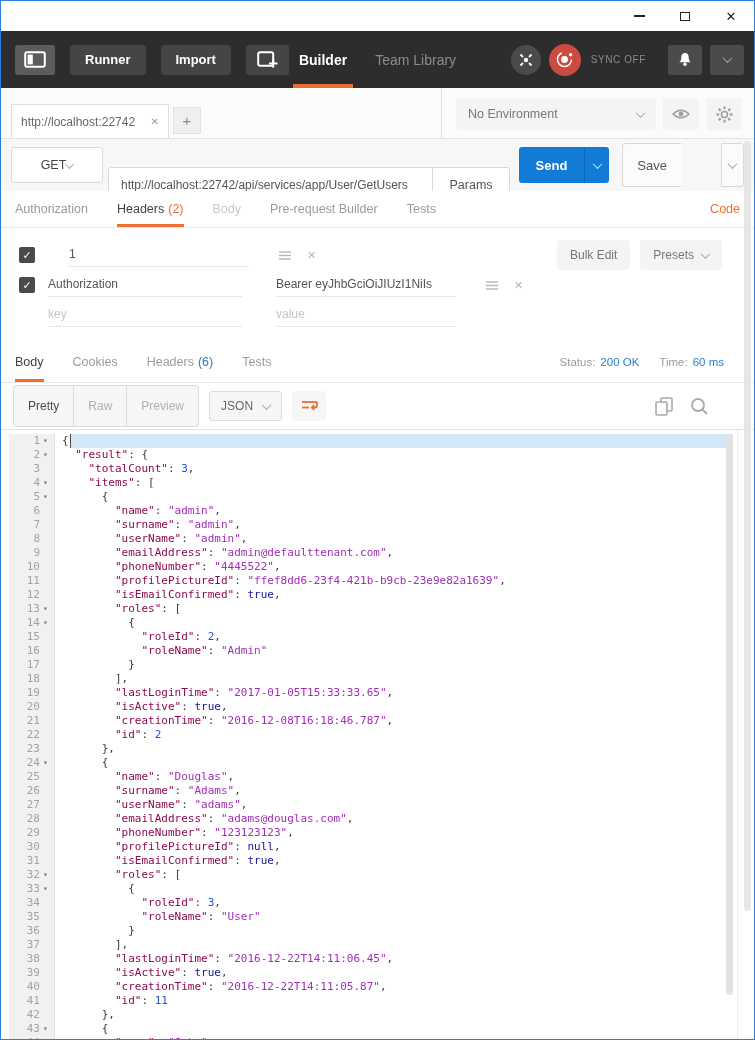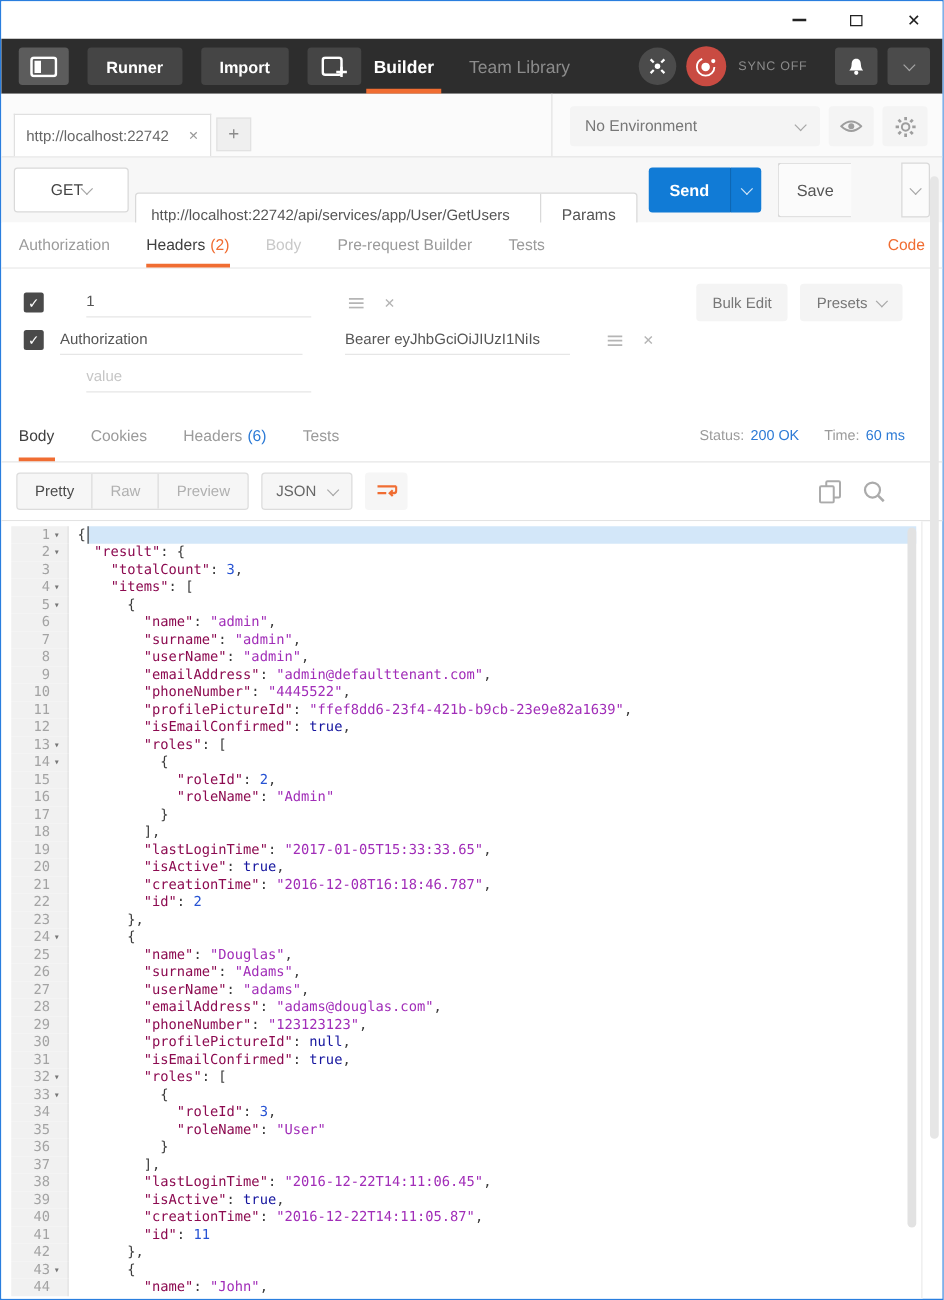--- a/index.html
+++ b/index.html
@@ -9,21 +9,21 @@
     width:755px;height:1040px;background:#fff;border:1px solid #2a7ede;
     display:flex;flex-direction:column;position:relative;overflow:hidden;
   }
   
   .titlebar{height:30px;background:#fff;display:flex;justify-content:flex-end;align-items:center;flex:0 0 auto;}
   .wc{width:46px;height:100%;display:flex;align-items:center;justify-content:center;color:#222;}
   .wc-min span{display:block;width:11px;height:1.5px;background:#222;}
   .wc-max span{display:block;width:10px;height:9px;border:1.4px solid #222;}
   .wc-close{font-size:13px;color:#222;}
   
-  .toolbar{height:44px;background:#2d2d2d;position:relative;display:flex;align-items:center;padding-left:14px;flex:0 0 auto;}
+  .toolbar{height:57px;background:#2d2d2d;position:relative;display:flex;align-items:center;padding-left:14px;flex:0 0 auto;}
   .tb-btn{height:30px;border-radius:3px;background:#454545;color:#fff;font-size:13px;font-weight:bold;
     display:flex;align-items:center;justify-content:center;padding:0 15px;margin-right:15px;}
   .tb-icon-btn{padding:0 11px;}
   .tb-sidebar{background:#5c5c5c;padding:0 9px;}
   .tb-center{position:absolute;left:0;right:0;top:0;bottom:0;display:flex;justify-content:center;align-items:stretch;gap:28px;pointer-events:none;}
   .tb-tab{position:relative;display:flex;align-items:center;font-size:14px;color:#8c8c8c;pointer-events:auto;}
   .tb-tab.active{color:#fff;font-weight:bold;}
   .tb-tab.active::after{content:"";position:absolute;left:-6px;right:-6px;bottom:0;height:4px;background:#f06d32;}
   .tb-right{position:absolute;right:10px;top:0;bottom:0;display:flex;align-items:center;gap:8px;}
   .circle-btn{width:30px;height:30px;border-radius:50%;background:#4b4b4b;display:flex;align-items:center;justify-content:center;}
@@ -80,21 +80,21 @@
   .kv-actions{position:absolute;top:12px;right:32px;display:flex;gap:10px;}
   .kv-btn{height:30px;background:#f4f4f4;border-radius:3px;display:flex;align-items:center;justify-content:flex-end;padding:0 13px;font-size:12px;color:#777;gap:8px;}
   
   .resp-tabs{height:42px;border-bottom:1px solid #e6e6e6;display:flex;align-items:stretch;padding-left:14px;gap:29px;position:relative;flex:0 0 auto;background:#fff;}
   .resp-meta{position:absolute;right:30px;top:0;bottom:0;display:flex;align-items:center;gap:5px;font-size:11.5px;}
   .meta-lbl{color:#9b9b9b;}
   .meta-val{color:#2d7bd6;}
   .meta-gap{width:10px;}
   
   .resp-toolbar{height:47px;border-bottom:1px solid #e3e3e3;display:flex;align-items:center;padding:0 12px;flex:0 0 auto;background:#fff;}
-  .view-group{display:flex;height:30px;border:1px solid #dcdcdc;border-radius:3px;overflow:hidden;background:#f6f6f6;}
+  .view-group{display:flex;height:42px;border:1px solid #dcdcdc;border-radius:3px;overflow:hidden;background:#f6f6f6;}
   .view-seg{display:flex;align-items:center;padding:0 14px;font-size:12px;color:#b0b0b0;border-right:1px solid #dcdcdc;}
   .view-seg:last-child{border-right:none;}
   .view-seg.active{color:#4a4a4a;}
   .fmt-select{margin-left:10px;height:30px;border:1px solid #dcdcdc;border-radius:3px;background:#f6f6f6;
     display:flex;align-items:center;gap:10px;padding:0 11px;font-size:12px;color:#666;}
   .wrap-btn{margin-left:10px;width:34px;height:30px;background:#f6f6f6;border-radius:3px;display:flex;align-items:center;justify-content:center;}
   .resp-icons{margin-left:auto;margin-right:34px;display:flex;align-items:center;gap:17px;color:#ababab;}
   
   .editor{flex:1;position:relative;background:#fff;overflow:hidden;margin-right:16px;border-right:1px solid #ececec;
     font-family:"DejaVu Sans Mono", monospace;font-size:11px;line-height:14px;padding-top:4px;}
@@ -311,20 +311,21 @@
                 <line x1="0" y1="4.5" x2="12" y2="4.5"></line>
                 <line x1="0" y1="8" x2="12" y2="8"></line>
               </g>
             </svg>
         </span>
         <span class="kv-x">✕</span>
       </div>
     </div>
     <div class="kv-row">
       <div class="kv-check-slot"></div>
+      <div class="kv-cell"><span class="ph">key</span></div>
       <div class="kv-cell val"><span class="ph">value</span></div>
     </div>
     <div class="kv-actions">
       <div class="kv-btn">
           <span>Bulk Edit</span>
         </div>
       <div class="kv-btn">
         <span>Presets</span>
         <span class="chev"></span>
       </div>

